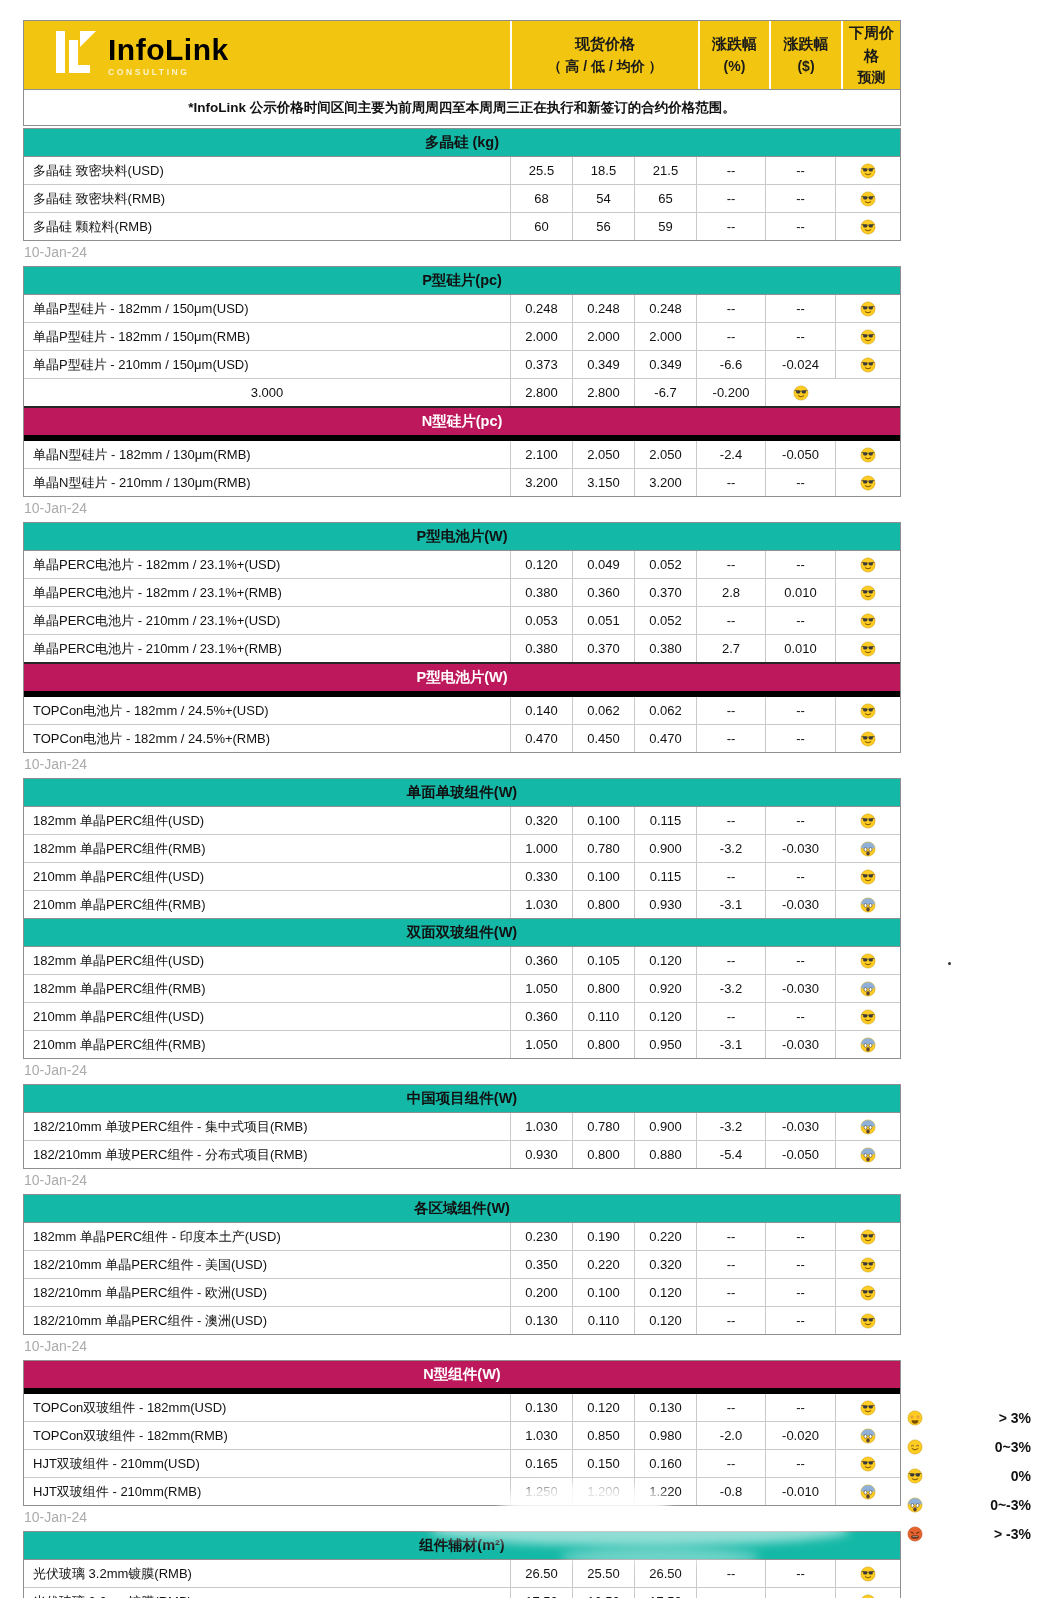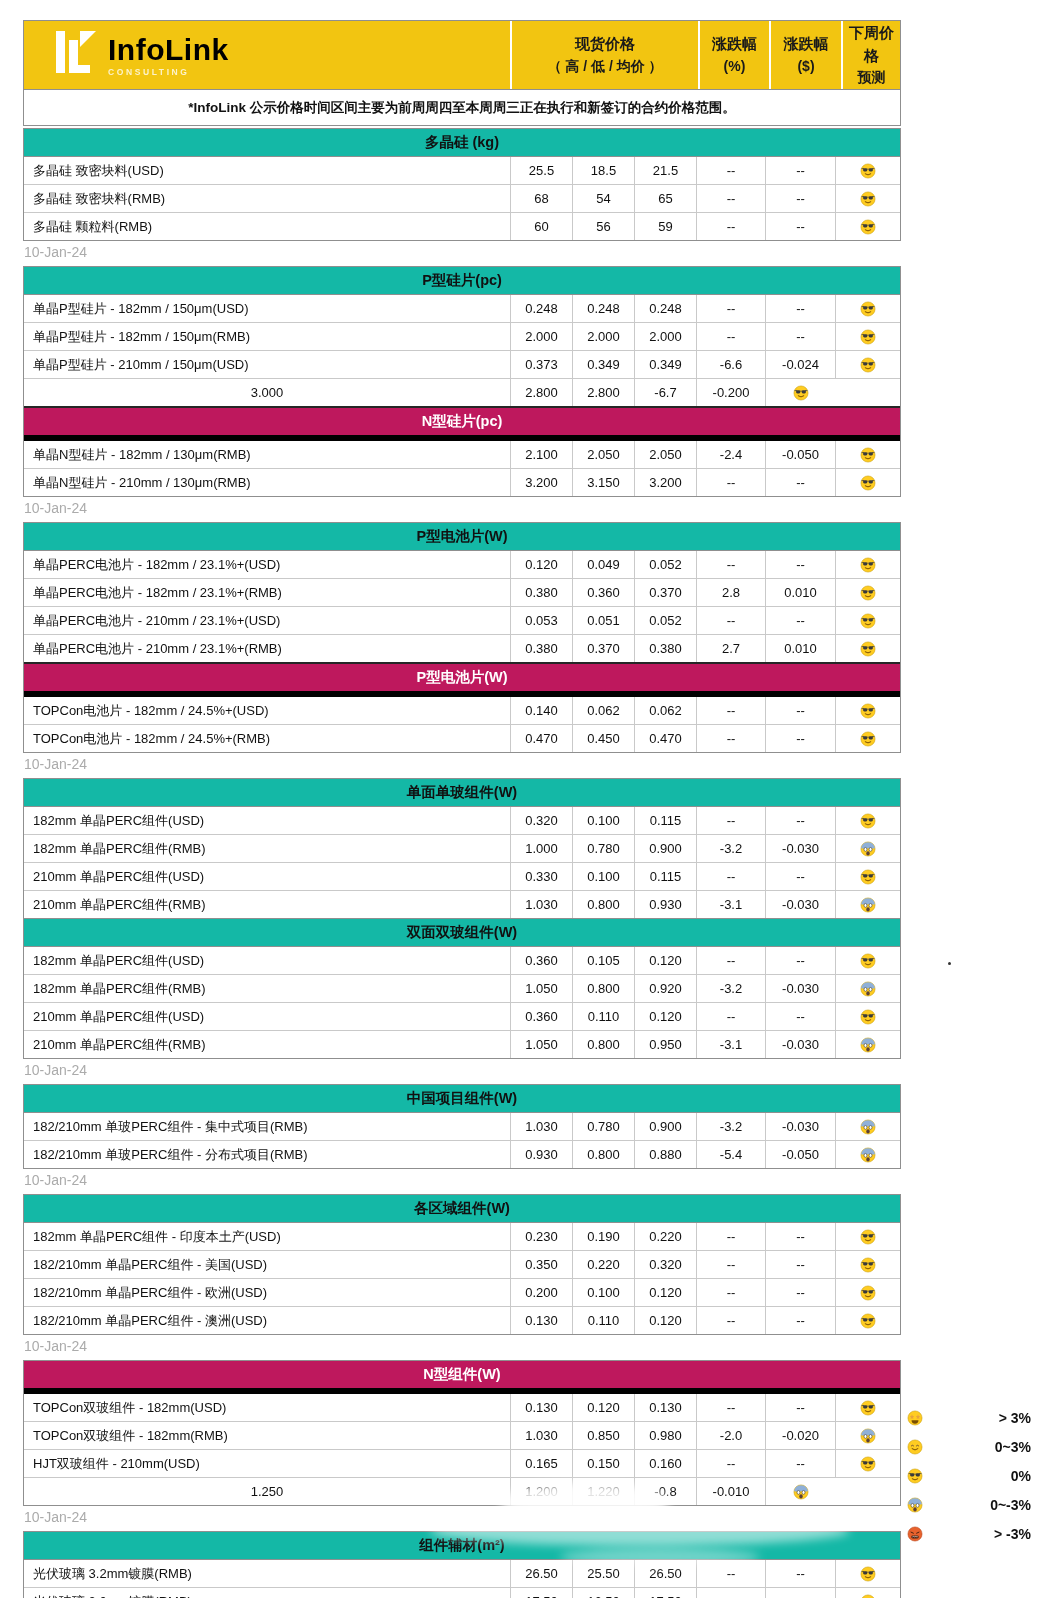--- a/index.html
+++ b/index.html
@@ -739,20 +739,21 @@
                   <path d="M2.2 8.6 L6 8.1 M21.8 8.6 L18 8.1" stroke="#3a3a3a" stroke-width="1.1"></path>
                   <rect x="4.6" y="8" width="6.4" height="4.6" rx="2" fill="#3a3a3a"></rect>
                   <rect x="13" y="8" width="6.4" height="4.6" rx="2" fill="#3a3a3a"></rect>
                   <path d="M10.8 9.2 h2.4" stroke="#3a3a3a" stroke-width="1.2"></path>
                   <path d="M7.8 16.3 q4.2 3.4 8.4 0" stroke="#7a4f01" stroke-width="1.5" fill="none" stroke-linecap="round"></path>
                 </svg>
               </span>
             </div>
           </div>
           <div class="row">
+            <div class="c-name">HJT双玻组件 - 210mm(RMB)</div>
             <div class="c-val">1.250</div>
             <div class="c-val">1.200</div>
             <div class="c-val">1.220</div>
             <div class="c-val neg">-0.8</div>
             <div class="c-val neg">-0.010</div>
             <div class="c-pred">
               <span class="icon16">
                 <svg viewBox="0 0 24 24">
                   <circle cx="12" cy="12" r="10.6" fill="#FFCC21" stroke="#C79B00" stroke-width="0.8"></circle>
                   <path d="M1.6 10.5 a10.6 10.6 0 0 1 20.8 0 q-2.6 1.8-5.2 0 q-2.6 1.6-4.4 0 q-2.6 1.6-5.2 0 q-3.4 1.8-6 0 z" fill="#8FB0D8"></path>

